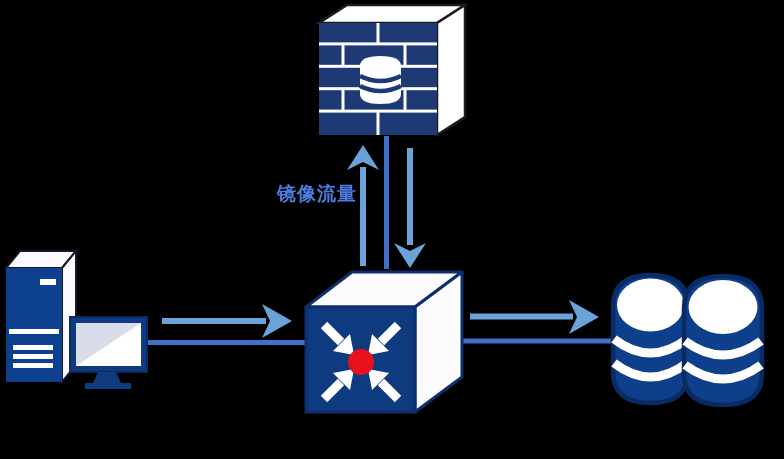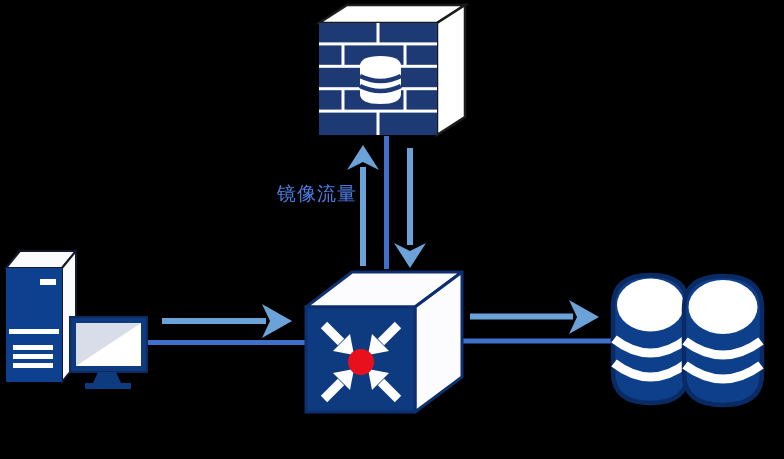--- a/index.html
+++ b/index.html
@@ -9,21 +9,21 @@
     position:relative;
     overflow:hidden;
     font-family:"DejaVu Sans","Liberation Sans",sans-serif;
   }
   .canvas{position:absolute;left:0;top:0;width:784px;height:459px;}
   .diagram-svg{position:absolute;left:0;top:0;}
   .mirror-label{
     position:absolute;
     left:277px;top:181px;
     font-size:19px;
-    font-weight:normal;
+    font-weight:bold;
     letter-spacing:1px;
     color:#4d7ce0;
     white-space:nowrap;
   }
 </style>
 </head>
 <body>
 
 <div class="canvas">
   <svg class="diagram-svg" width="784" height="459" viewBox="0 0 784 459" xmlns="http://www.w3.org/2000/svg">

